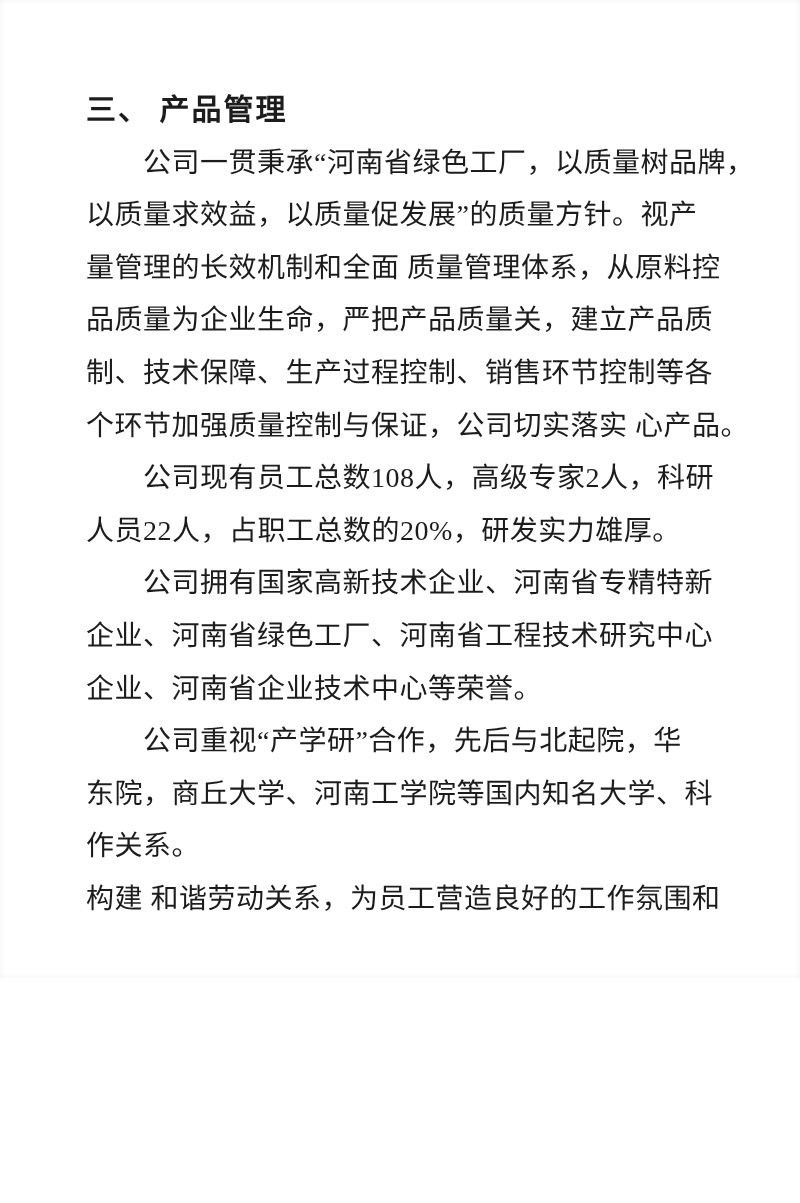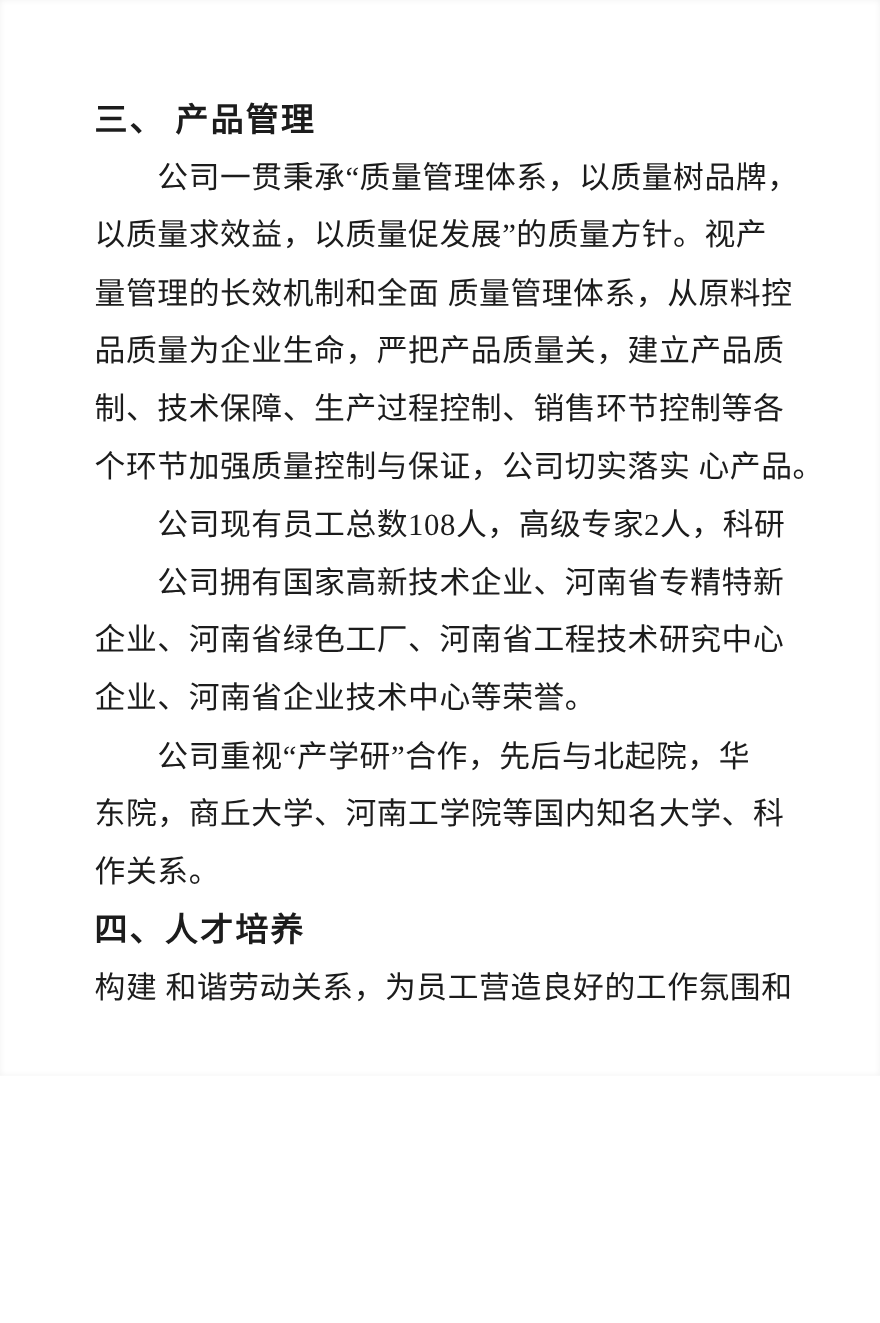--- a/index.html
+++ b/index.html
@@ -37,29 +37,29 @@
   .line.indent {
     padding-left: 57px;
   }
 </style>
 </head>
 <body>
 
 <div class="page">
   <div class="doc" style="color: rgb(28, 28, 28);">
       <div class="line heading">三、 产品管理</div>
-      <div class="line body indent">公司一贯秉承“质量管理体系，以质量树品牌，</div>
+      <div class="line body indent">公司一贯秉承“河南省绿色工厂，以质量树品牌，</div>
       <div class="line body">以质量求效益，以质量促发展”的质量方针。视产</div>
       <div class="line body">量管理的长效机制和全面 质量管理体系，从原料控</div>
       <div class="line body">品质量为企业生命，严把产品质量关，建立产品质</div>
       <div class="line body">制、技术保障、生产过程控制、销售环节控制等各</div>
       <div class="line body">个环节加强质量控制与保证，公司切实落实 心产品。</div>
       <div class="line body indent">公司现有员工总数108人，高级专家2人，科研</div>
+      <div class="line body">人员22人，占职工总数的20%，研发实力雄厚。</div>
       <div class="line body indent">公司拥有国家高新技术企业、河南省专精特新</div>
       <div class="line body">企业、河南省绿色工厂、河南省工程技术研究中心</div>
       <div class="line body">企业、河南省企业技术中心等荣誉。</div>
       <div class="line body indent">公司重视“产学研”合作，先后与北起院，华</div>
       <div class="line body">东院，商丘大学、河南工学院等国内知名大学、科</div>
       <div class="line body">作关系。</div>
-      <div class="line heading">四、人才培养</div>
       <div class="line body">构建 和谐劳动关系，为员工营造良好的工作氛围和</div>
     </div>
 </div>
 
 </body></html>

